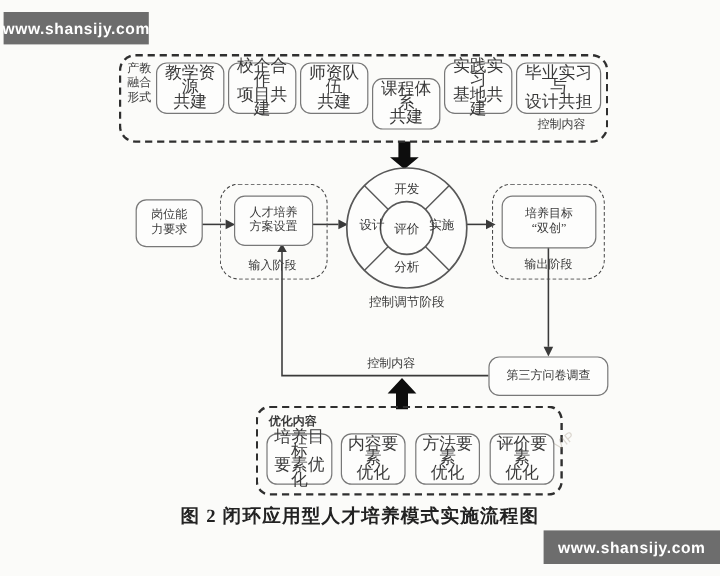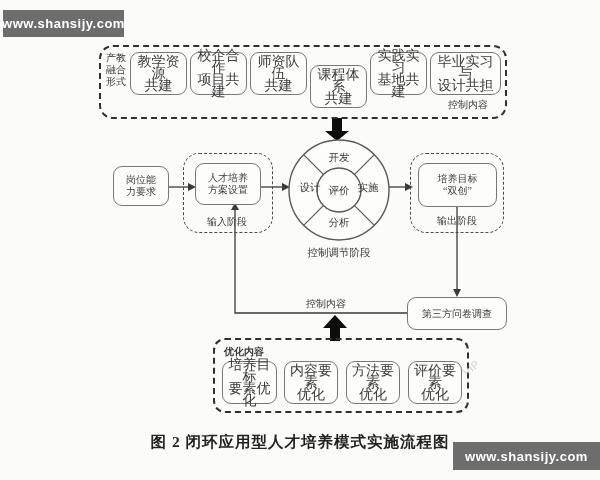--- a/index.html
+++ b/index.html
@@ -36,21 +36,21 @@
   }
   .lbl{
     position:absolute;font-size:10px;color:#3a3a3a;text-align:center;z-index:2;
     line-height:12px;
   }
   .circ-lbl{
     position:absolute;font-size:10.5px;color:#3a3a3a;text-align:center;z-index:2;
   }
   .caption{
     position:absolute;left:0;top:420px;width:600px;text-align:center;
-    font-size:15.5px;font-weight:bold;color:#222;letter-spacing:1px;z-index:2;margin-top:12px;
+    font-size:15.5px;font-weight:bold;color:#222;letter-spacing:1px;z-index:2;
   }
   .ghost{
     position:absolute;color:rgba(165,152,138,.38);font-size:11px;
     transform:rotate(-38deg);z-index:3;
     font-family:"Liberation Sans","DejaVu Sans",sans-serif;
   }
 </style>
 </head>
 <body>
 

